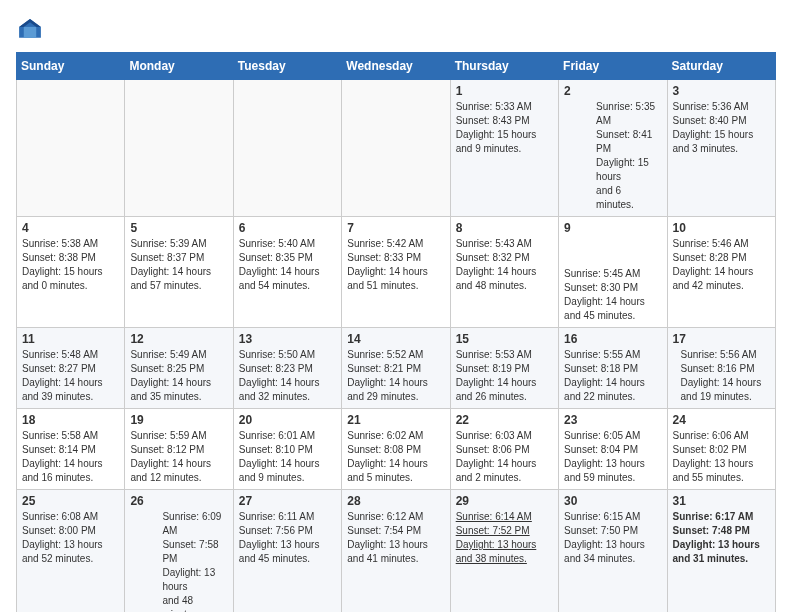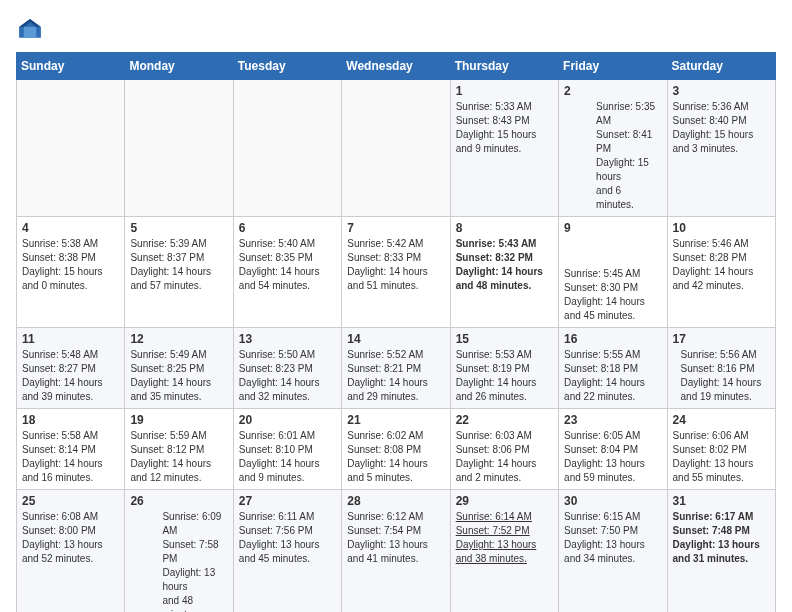--- a/index.html
+++ b/index.html
@@ -180,21 +180,21 @@
         </td>
         <td>
           <span class="day-num">7</span>
           <div class="day-info" style="white-space: pre-line;">Sunrise: 5:42 AM
 Sunset: 8:33 PM
 Daylight: 14 hours
 and 51 minutes.</div>
         </td>
         <td>
           <span class="day-num">8</span>
-          <div class="day-info" style="white-space: pre-line; font-weight: bold;">Sunrise: 5:43 AM
+          <div class="day-info" style="white-space: pre-line;">Sunrise: 5:43 AM
 Sunset: 8:32 PM
 Daylight: 14 hours
 and 48 minutes.</div>
         </td>
         <td>
           <span class="day-num">9</span>
           <div class="day-info" style="white-space: pre-line; margin-top: 32px;">Sunrise: 5:45 AM
 Sunset: 8:30 PM
 Daylight: 14 hours
 and 45 minutes.</div>

